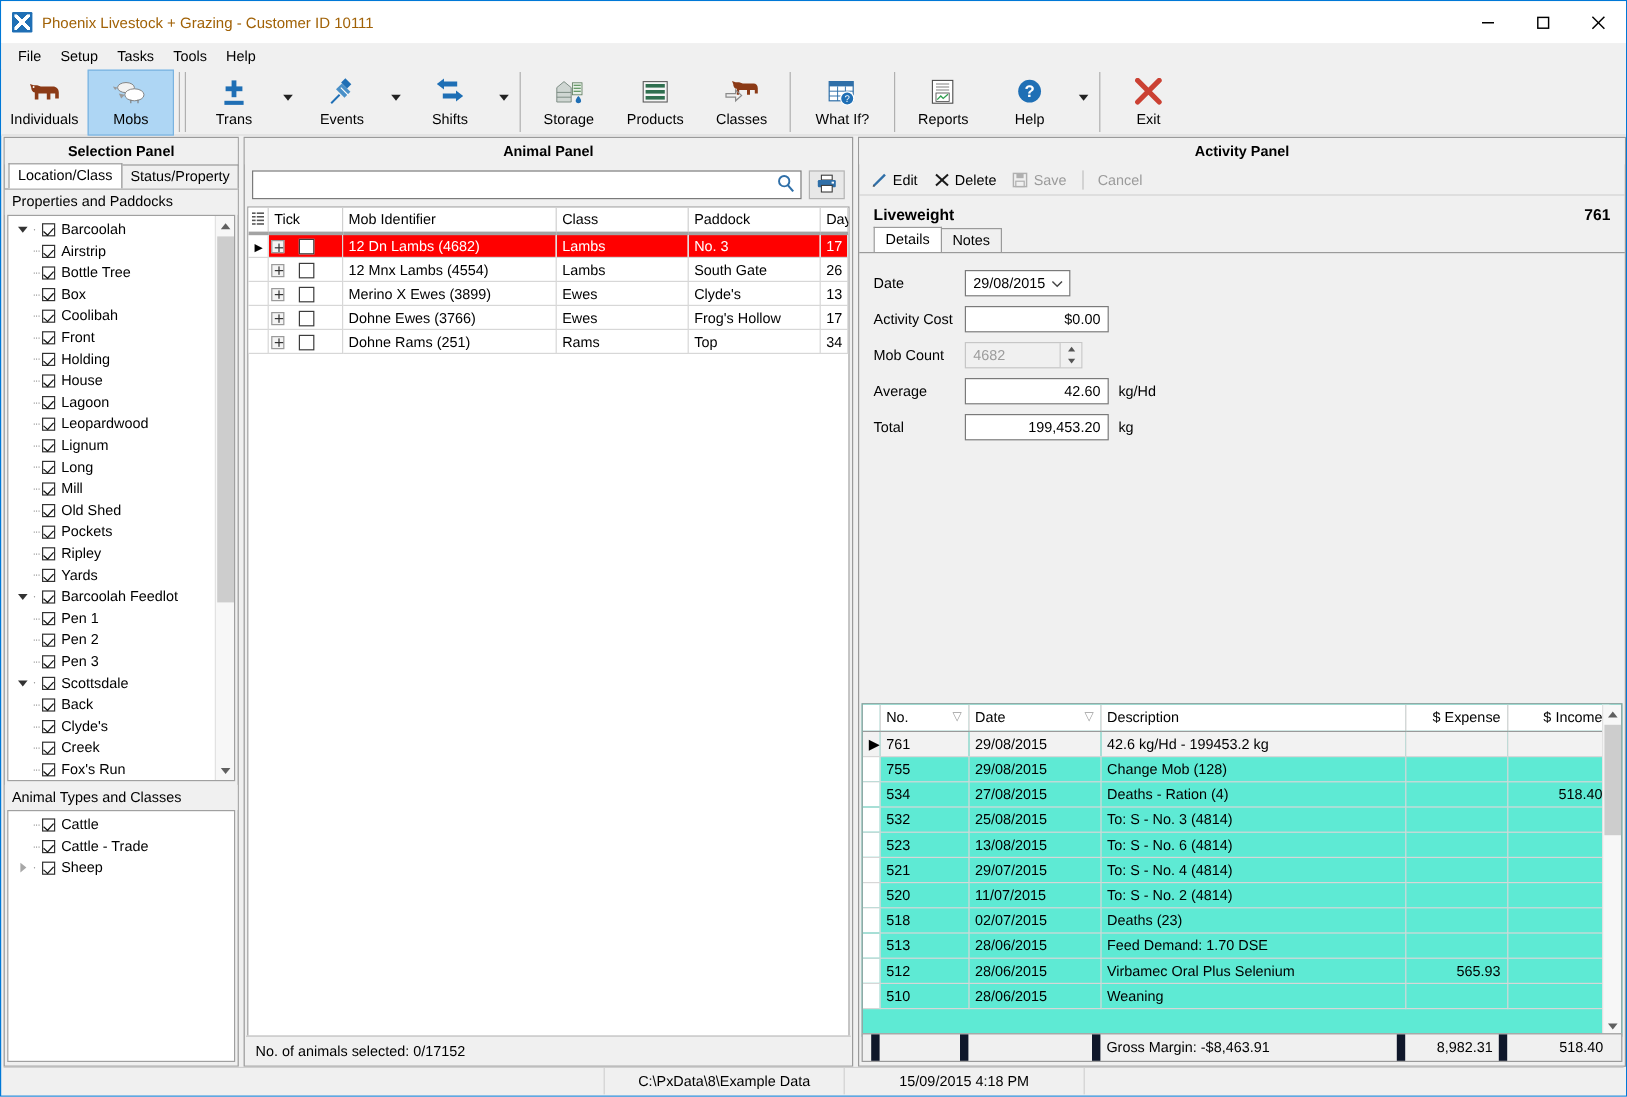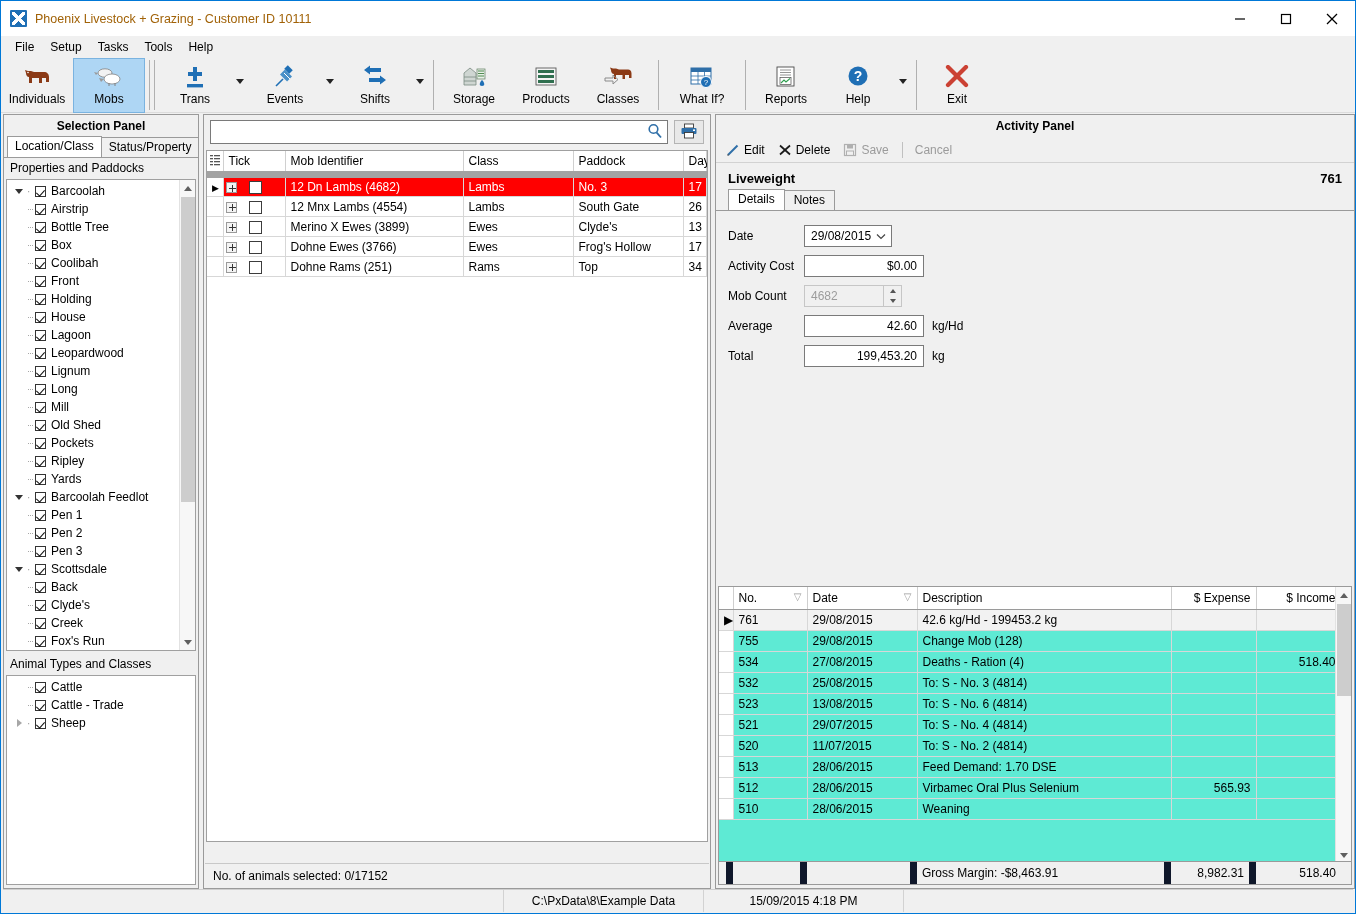--- a/index.html
+++ b/index.html
@@ -146,21 +146,21 @@
     width:30px; height:24px; margin-left:6px; border:1px solid #b4b4b4;
     background:#e8e8e8; display:flex; align-items:center; justify-content:center;
   }
   #gridwrap {
     margin:0 2px; background:#fff; border:1px solid #a0a0a0;
     height:692px; overflow:hidden; position:relative;
   }
   table.grid { border-collapse:collapse; width:100%; table-layout:fixed; }
   table.grid th {
     background:#fff; font-weight:normal; text-align:left; font-size:12px;
-    border-right:1px solid #d0d0d0; border-bottom:7px solid #a3a3a3;
+    border-right:1px solid #d0d0d0; border-bottom:3px solid #a3a3a3;
     padding:3px 5px; height:21px;
   }
   table.grid td {
     font-size:12px; border-right:1px solid #d7d7d7; border-bottom:1px solid #d7d7d7;
     padding:2px 5px; height:20px; overflow:hidden; white-space:nowrap;
   }
   tr.selrow td { background:#ff0000; color:#fff; }
   tr.selrow td.cellind { background:#fff; }
   td.cellind { background:#fff; border-right:1px solid #d7d7d7; padding:0; text-align:center; }
   .rowmarker { color:#000; font-size:9px; }
@@ -674,20 +674,21 @@
             </span>
             <span style="width: 8px; color: rgb(154, 154, 154); font-size: 10px;">·</span>
             <span class="cb checked"></span>
             <span class="lbl">Sheep</span>
           </div>
         </div>
     </div>
   </div>
 
   <div class="group" id="animalpanel">
+    <div class="panel-title">Animal Panel</div>
 
     <div id="searchrow">
       <div id="searchbox">
         <input type="text" value="" placeholder="" style="">
         <span>
           <svg width="16" height="16" viewBox="0 0 16 16">
             <circle cx="6.5" cy="6" r="4.3" fill="none" stroke="#2f6fa8" stroke-width="1.6"></circle>
             <line x1="9.5" y1="9.3" x2="14" y2="14.5" stroke="#2f6fa8" stroke-width="1.8"></line>
           </svg>
         </span>
@@ -957,20 +958,28 @@
             <tr>
               <td class="hmark"></td>
               <td>520</td>
               <td>11/07/2015</td>
               <td>To: S - No. 2 (4814)</td>
               <td class="num"></td>
               <td class="num"></td>
             </tr>
             <tr>
               <td class="hmark"></td>
+              <td>518</td>
+              <td>02/07/2015</td>
+              <td>Deaths (23)</td>
+              <td class="num"></td>
+              <td class="num"></td>
+            </tr>
+            <tr>
+              <td class="hmark"></td>
               <td>513</td>
               <td>28/06/2015</td>
               <td>Feed Demand: 1.70 DSE</td>
               <td class="num"></td>
               <td class="num"></td>
             </tr>
             <tr>
               <td class="hmark"></td>
               <td>512</td>
               <td>28/06/2015</td>

